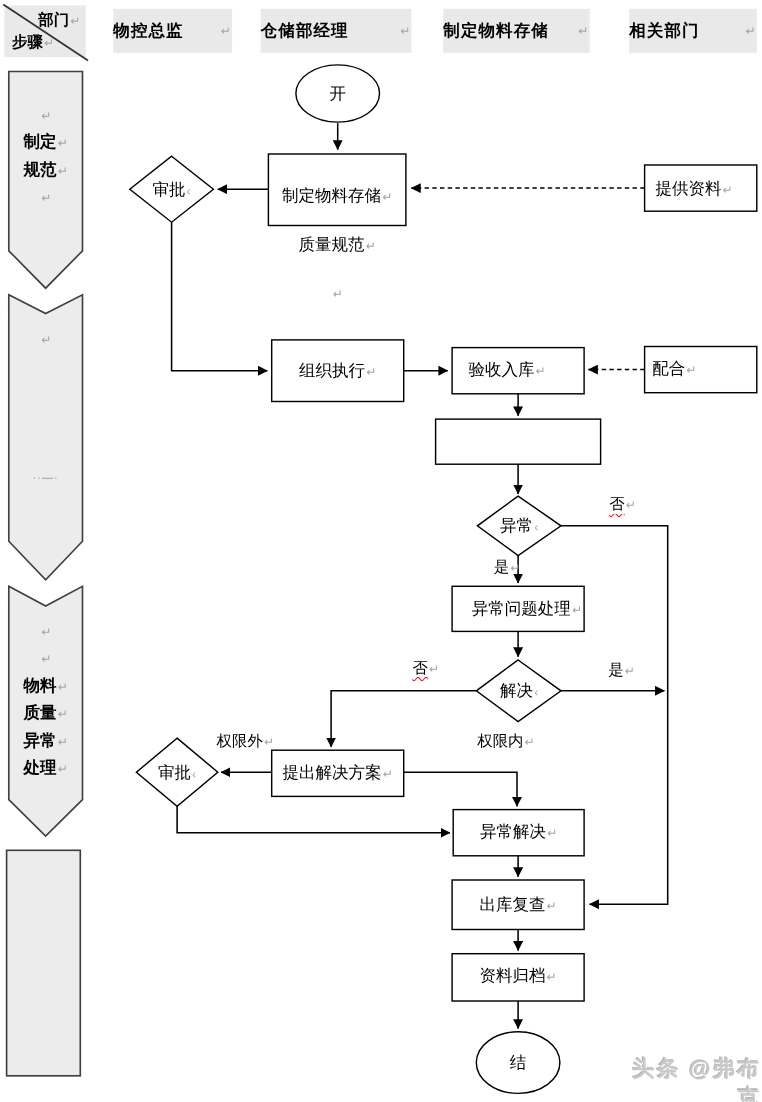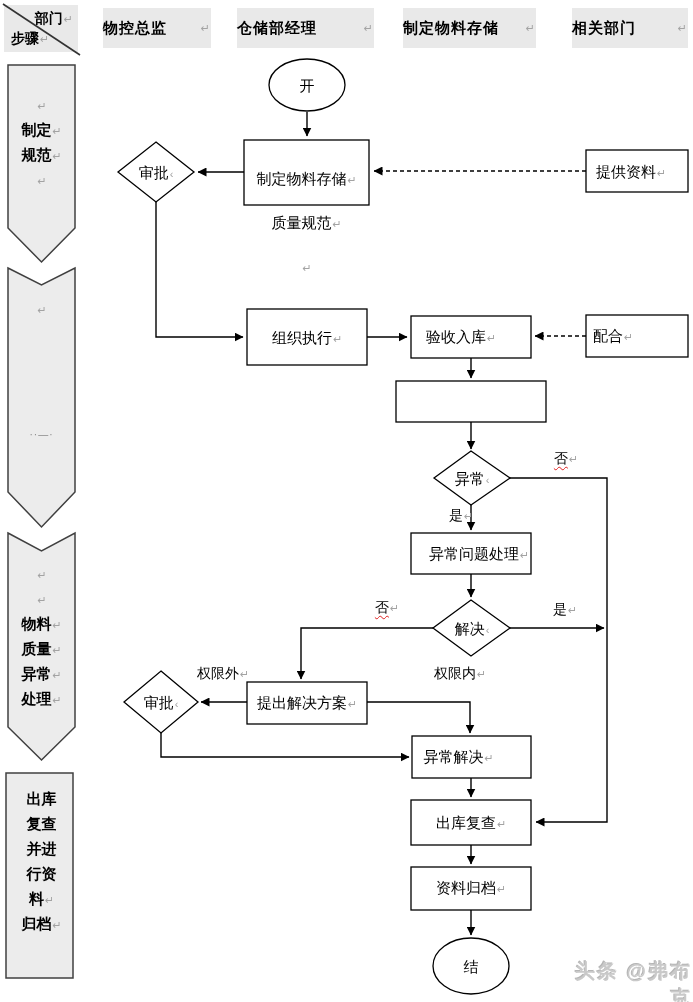--- a/index.html
+++ b/index.html
@@ -122,46 +122,38 @@
   </div>
   <div class="faint" style="top:429px;">··—·</div>
   <div class="phase" style="top:561px;">
     <div class="ln"><span class="mark">↵</span></div>
     <div class="ln"><span class="mark">↵</span></div>
     <div class="ln"><span>物料</span><span class="mark">↵</span></div>
     <div class="ln"><span>质量</span><span class="mark">↵</span></div>
     <div class="ln"><span>异常</span><span class="mark">↵</span></div>
     <div class="ln"><span>处理</span><span class="mark">↵</span></div>
   </div>
-  <div class="phase" style="top:786px;">
-    <div class="ln"><span>出库</span></div>
-    <div class="ln"><span>复查</span></div>
-    <div class="ln"><span>并进</span></div>
-    <div class="ln"><span>行资</span></div>
-    <div class="ln"><span>料</span><span class="mark">↵</span></div>
-    <div class="ln"><span>归档</span><span class="mark">↵</span></div>
-  </div>
 
   <div class="lbl" style="left:269px;top:76px;width:76px;"><span>开</span></div>
   <div class="lbl" style="left:244px;top:145px;width:125px;">
     <div class="ln"><span>制定物料存储</span><span class="mark">↵</span></div>
     <div class="ln"><span>质量规范</span><span class="mark">↵</span></div>
     <div class="ln"><span class="mark">↵</span></div>
   </div>
   <div class="lbl" style="left:118px;top:163px;width:76px;"><span>审批</span><span class="mark">‹</span></div>
   <div class="lbl" style="left:586px;top:162px;width:90px;"><span>提供资料</span><span class="mark">↵</span></div>
   <div class="lbl" style="left:247px;top:328px;width:120px;font-family:Liberation Serif, serif;"><span>组织执行</span><span class="mark">↵</span></div>
   <div class="lbl" style="left:411px;top:327px;width:100px;"><span>验收入库</span><span class="mark">↵</span></div>
   <div class="lbl" style="left:562px;top:326px;width:102px;"><span>配合</span><span class="mark">↵</span></div>
   <div class="lbl" style="left:434px;top:469px;width:76px;"><span>异常</span><span class="mark">‹</span></div>
   <div class="lbl" style="left:411px;top:544px;width:136px;"><span>异常问题处理</span><span class="mark">↵</span></div>
   <div class="lbl" style="left:433px;top:619px;width:78px;"><span>解决</span><span class="mark">‹</span></div>
   <div class="lbl" style="left:247px;top:693px;width:120px;"><span>提出解决方案</span><span class="mark">↵</span></div>
   <div class="lbl" style="left:123px;top:693px;width:76px;"><span>审批</span><span class="mark">‹</span></div>
-  <div class="lbl" style="left:399px;top:747px;width:119px;"><span>异常解决</span><span class="mark">↵</span></div>
+  <div class="lbl" style="left:412px;top:747px;width:119px;"><span>异常解决</span><span class="mark">↵</span></div>
   <div class="lbl" style="left:411px;top:813px;width:120px;font-family:Liberation Serif, serif;"><span>出库复查</span><span class="mark">↵</span></div>
   <div class="lbl" style="left:411px;top:878px;width:120px;"><span>资料归档</span><span class="mark">↵</span></div>
   <div class="lbl" style="left:433px;top:957px;width:76px;"><span>结</span></div>
 
   <div class="elbl" style="left:545px;top:450px;width:42px;"><span class="squig">否</span><span class="mark">↵</span></div>
   <div class="elbl" style="left:440px;top:507px;width:42px;"><span>是</span><span class="mark">↵</span></div>
   <div class="elbl" style="left:366px;top:599px;width:42px;"><span class="squig">否</span><span class="mark">↵</span></div>
   <div class="elbl" style="left:544px;top:601px;width:42px;"><span>是</span><span class="mark">↵</span></div>
   <div class="elbl" style="left:192px;top:665px;width:62px;text-align:center;"><span>权限外</span><span class="mark">↵</span></div>
   <div class="elbl" style="left:385px;top:665px;width:62px;margin-left:44px;"><span>权限内</span><span class="mark">↵</span></div>

